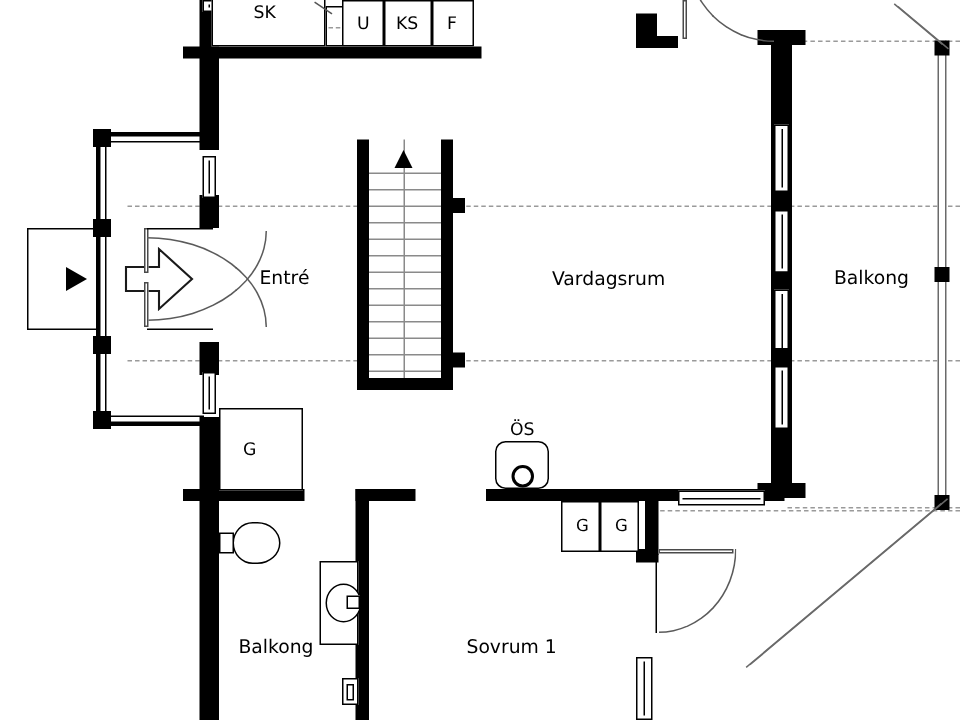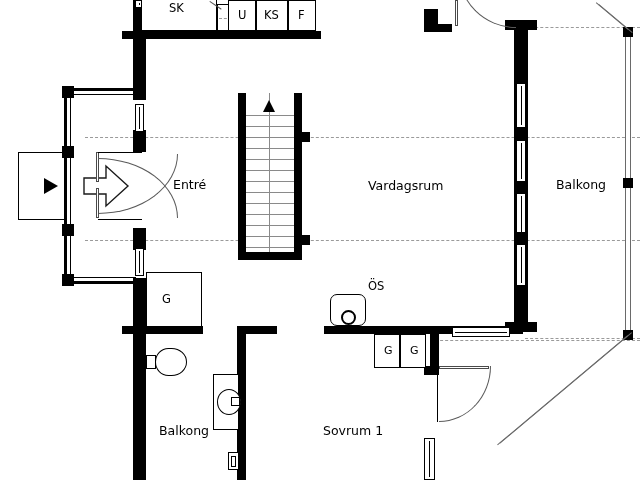--- a/index.html
+++ b/index.html
@@ -337,24 +337,24 @@
   <div class="arc" style="left:439px; top:366px; width:52px; height:56px; border-radius:0 0 100% 0; border-width:0 1px 1px 0; border-color:transparent #5a5a5a #5a5a5a transparent;"></div>
   <div class="thinline" style="left:437px; top:366px; width:1px; height:56px;"></div>
 
   <div class="window-h" style="left:452px; top:327px; width:58px; height:10px;"></div>
   <div class="window-v" style="left:424px; top:438px; width:11px; height:42px;"></div>
 
   <div class="label label-room" style="left:173px; top:179px;">Entré</div>
   <div class="label label-room" style="left:368px; top:180px;">Vardagsrum</div>
   <div class="label label-room" style="left:556px; top:179px;">Balkong</div>
   <div class="label label-room" style="left:159px; top:425px;">Balkong</div>
-  <div class="label label-room" style="left:311px; top:425px;margin-left:12px;">Sovrum 1</div>
+  <div class="label label-room" style="left:311px; top:425px;">Sovrum 1</div>
 
   <div class="label label-small" style="left:169px; top:3px;">SK</div>
   <div class="label label-small" style="left:238px; top:10px;">U</div>
   <div class="label label-small" style="left:264px; top:10px;">KS</div>
   <div class="label label-small" style="left:298px; top:10px;">F</div>
-  <div class="label label-small" style="left:340px; top:281px;margin-left:28px;">ÖS</div>
+  <div class="label label-small" style="left:340px; top:281px;">ÖS</div>
   <div class="label label-small" style="left:162px; top:294px;">G</div>
   <div class="label label-tiny" style="left:384px; top:345px;">G</div>
   <div class="label label-tiny" style="left:410px; top:345px;">G</div>
 
 </div>
 
 </body></html>

